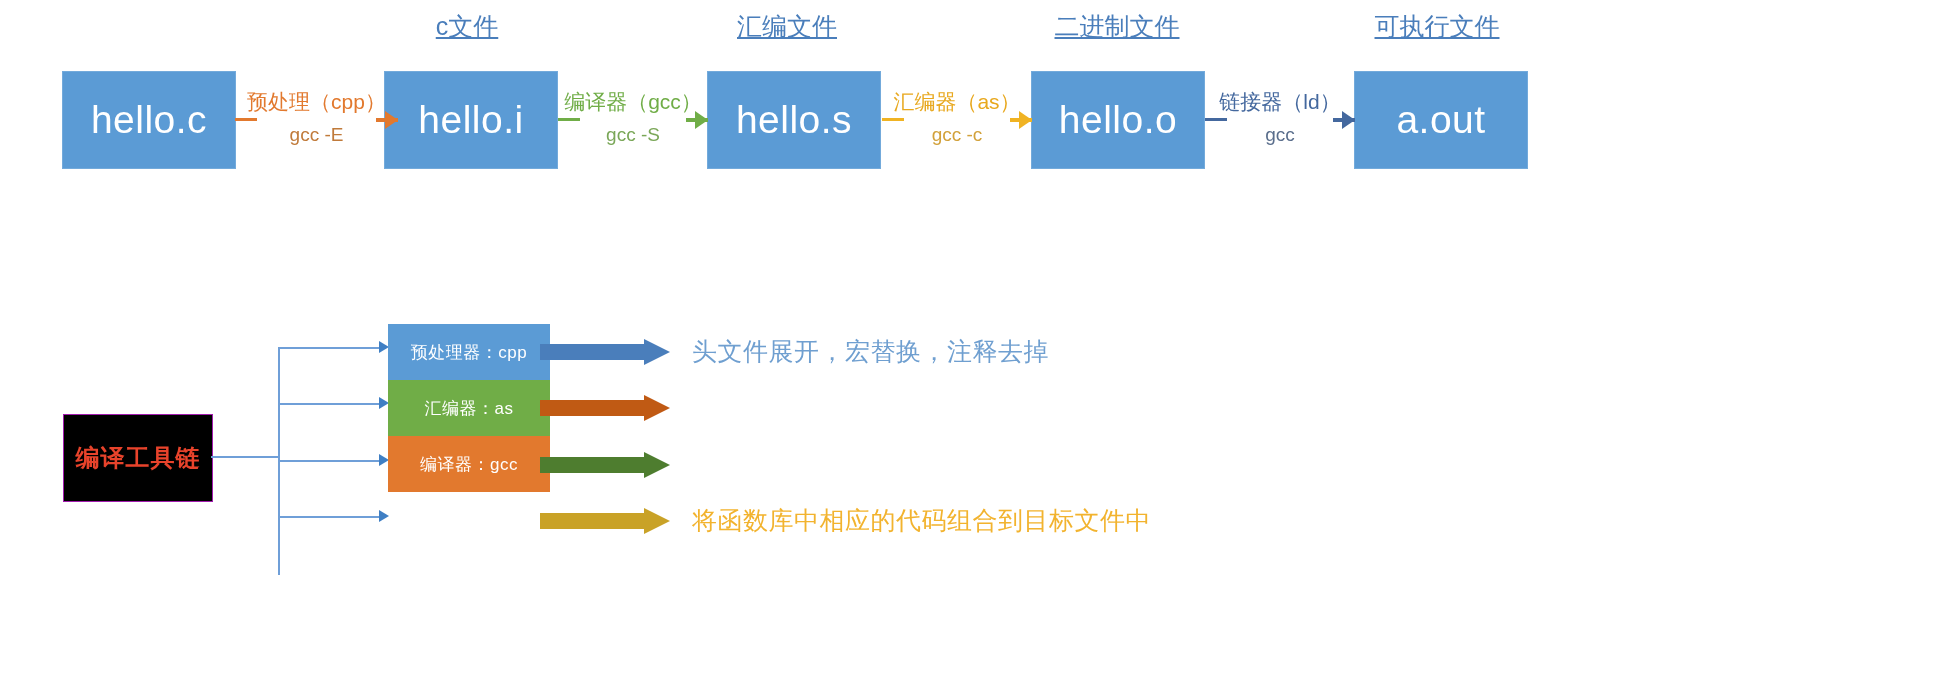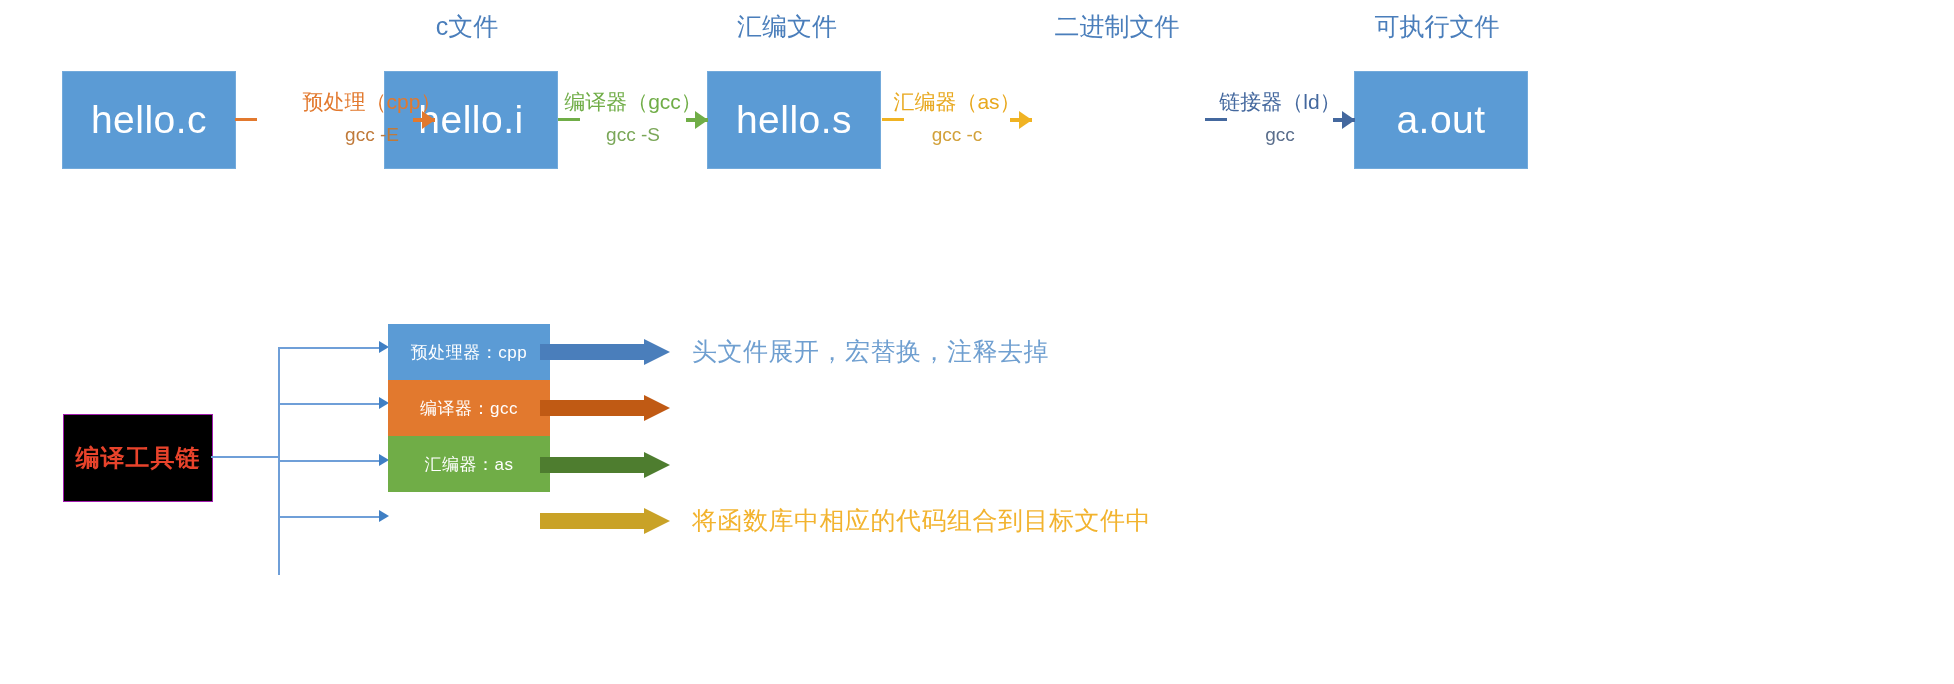--- a/index.html
+++ b/index.html
@@ -33,20 +33,21 @@
     letter-spacing:0.5px;
     box-shadow:0 0 0 1px rgba(91,155,213,.85);
   }
   .file-caption{
     position:absolute;
     color:#4a7ebb;
     font-size:25px;
     text-align:center;
     white-space:nowrap;
     transform:translateX(-50%);
+    text-decoration:underline;
   }
 
   
   .stage{
     position:absolute;
     height:96px;
   }
   .stage .conn-line{
     position:absolute;
     height:3px;
@@ -157,23 +158,24 @@
   <div class="abs" style="left:0;top:0;width:1954px;height:200px;">
 
     <div class="file-caption" style="left:467px;top:10px;">c文件</div>
     <div class="file-caption" style="left:787px;top:10px;">汇编文件</div>
     <div class="file-caption" style="left:1117px;top:10px;">二进制文件</div>
     <div class="file-caption" style="left:1437px;top:10px;">可执行文件</div>
 
     <div class="file-box" style="left:63px;top:72px;">hello.c</div>
     <div class="file-box" style="left:385px;top:72px;">hello.i</div>
     <div class="file-box" style="left:708px;top:72px;">hello.s</div>
+    <div class="file-box" style="left:1032px;top:72px;">hello.o</div>
     <div class="file-box" style="left:1355px;top:72px;">a.out</div>
 
-    <div class="stage" style="left:235px;top:72px;width:163px;padding-left:37px;">
+    <div class="stage" style="left:235px;top:72px;width:163px;">
       <div class="conn-line" style="left:0;width:22px;background:#e2792e;"></div>
       <div class="conn-arrow" style="right:0;border-left:13px solid #e2792e;">
         <div class="shaft" style="left:-22px;width:22px;background:#e2792e;"></div>
       </div>
       <div class="lbl-main" style="color:#e2792e;">预处理（cpp）</div>
       <div class="lbl-sub" style="color:#c07a3a;">gcc -E</div>
     </div>
 
     <div class="stage" style="left:882px;top:72px;width:150px;">
       <div class="conn-line" style="left:0;width:22px;background:#f0b323;"></div>
@@ -224,25 +226,25 @@
       <div class="tip" style="left:168px;top:154px;"></div>
 
       <div class="h" style="left:67px;top:216px;width:103px;"></div>
       <div class="tip" style="left:168px;top:210px;"></div>
     </div>
 
     <div class="tool-stack" style="top:24px;">
       <div class="tool-row" style="background:#5b9bd5;">
         <span>预处理器：cpp</span>
       </div>
+      <div class="tool-row" style="background:#70ad47;">
+        <span>汇编器：as</span>
+      </div>
       <div class="tool-row" style="background:#e2792e;">
         <span>编译器：gcc</span>
-      </div>
-      <div class="tool-row" style="background:#70ad47;">
-        <span>汇编器：as</span>
       </div>
     </div>
 
     <div class="block-arrow" style="left:540px;top:39px;width:130px;">
       <div class="body" style="width:106px;background:#4a7ebb;"></div>
       <div class="head" style="left:104px;border-left:26px solid #4a7ebb;"></div>
     </div>
     <div class="block-arrow" style="left:540px;top:95px;width:130px;">
       <div class="body" style="width:106px;background:#c05a14;"></div>
       <div class="head" style="left:104px;border-left:26px solid #c05a14;"></div>

